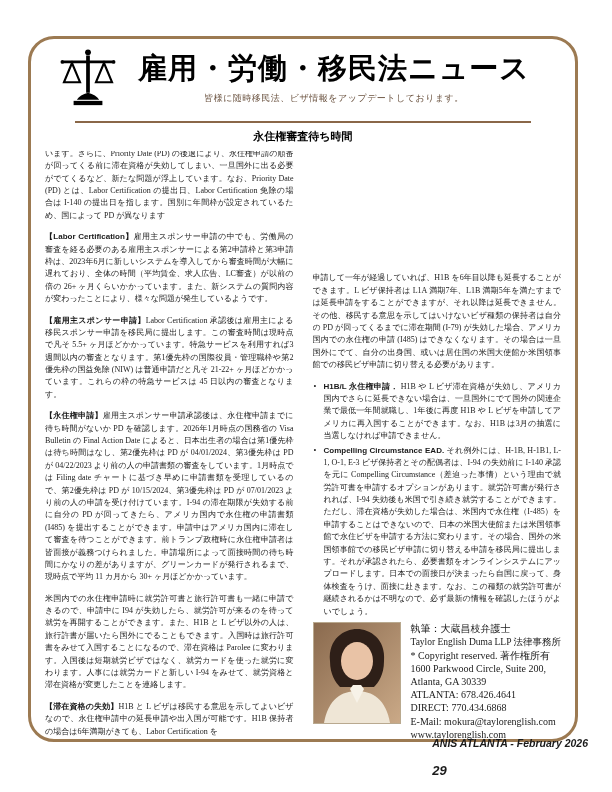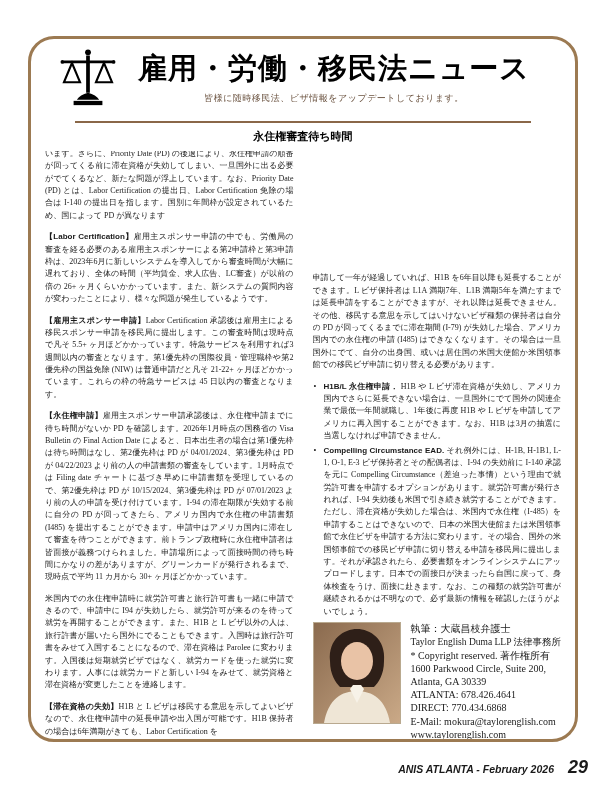--- a/index.html
+++ b/index.html
@@ -29,23 +29,23 @@
   
   .author{display:flex;gap:10px;margin:4px 0 6px 0;}
   .photo{flex:0 0 auto;width:86px;height:100px;border:1px solid #b9a98f;}
   .a-info{font-size:8px;line-height:1.32;}
   .a-name{font-size:10px;margin-bottom:1px;}
   .a-firm{font-size:9.5px;}
   .a-line{font-size:10px;}
   .a-link{color:#1a1a1a;text-decoration:none;}
   
   .footer{position:absolute;right:24px;bottom:14px;display:flex;align-items:baseline;gap:14px;
-          font-family:"Liberation Sans","DejaVu Sans",sans-serif;font-style:italic;font-weight:bold;}
+          font-family:"Liberation Sans","DejaVu Sans",sans-serif;font-style:italic;font-weight:bold;flex-direction:column;}
   .f-mag{font-size:10.5px;}
-  .f-page{font-size:18px;}
+  .f-page{font-size:13px;}
 </style>
 </head>
 <body>
 
 <div class="page">
   <div class="frame">
 
     <div class="hdr">
       <div class="hdr-icon">
         <svg viewBox="0 0 120 120" width="64" height="68">

